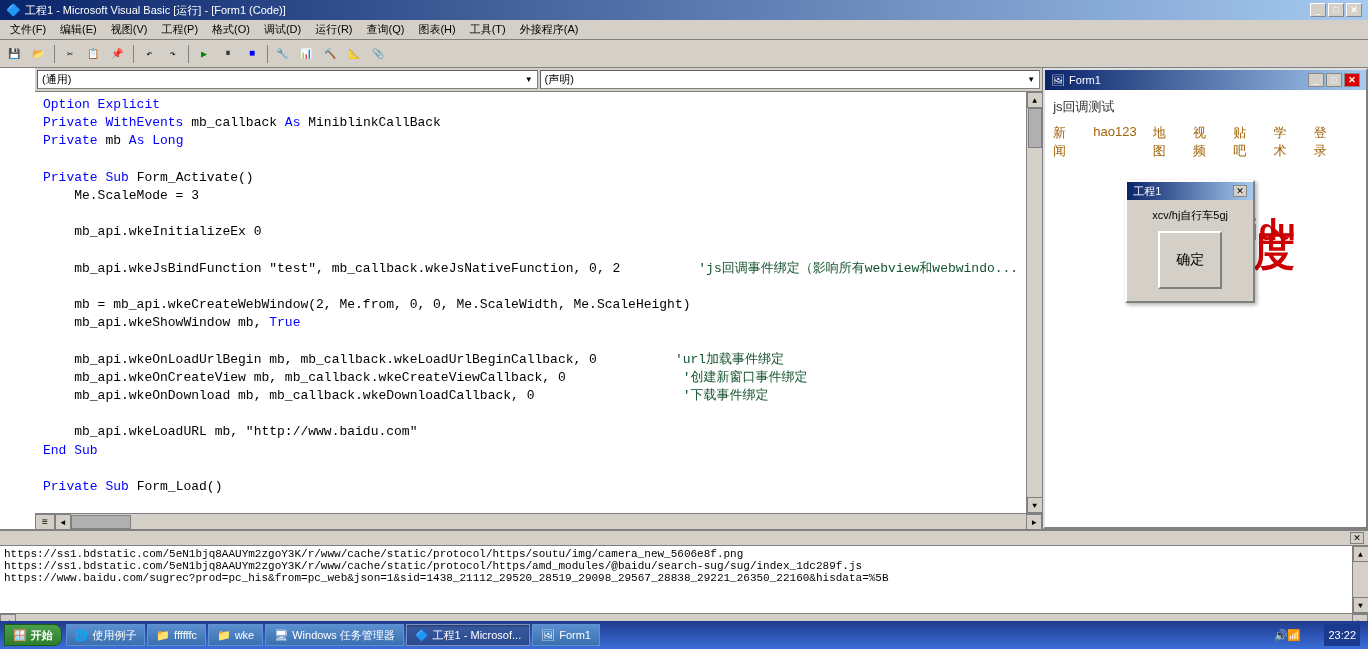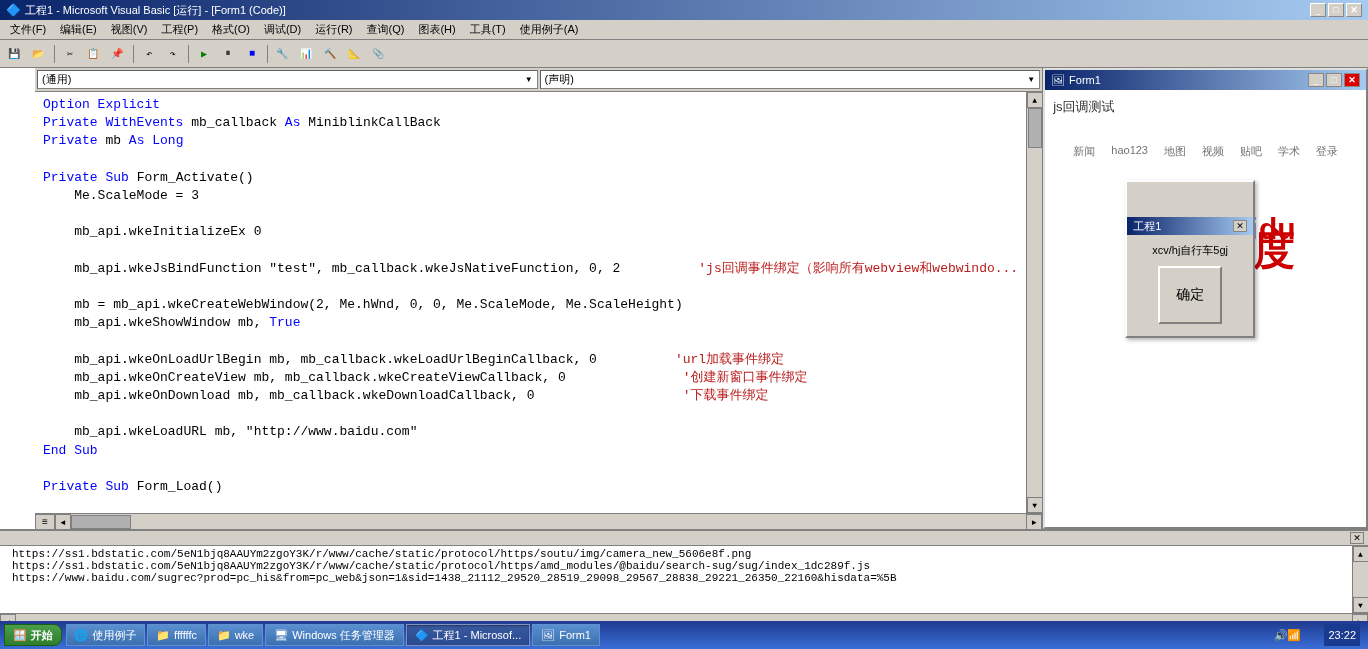--- a/index.html
+++ b/index.html
@@ -138,21 +138,21 @@
       padding: 4px 8px;
       font-family: 'Courier New', monospace;
       font-size: 13px;
       line-height: 1.4;
       overflow-y: auto;
       overflow-x: auto;
       color: black;
     }
     .code-line { white-space: pre; display: block; min-height: 18px; }
     .kw-blue { color: #0000ff; }
-    .kw-green { color: #b91c1c; }
+    .kw-green { color: #14532d; }
 
     
     .status-bar {
       height: 20px;
       background: #d4d0c8;
       border-top: 2px solid #808080;
       display: flex;
       align-items: center;
       padding: 0 4px;
       font-family: 'Tahoma', sans-serif;
@@ -176,21 +176,21 @@
       font-family: 'Tahoma', sans-serif;
       font-size: 11px;
       padding: 1px 4px;
       border-bottom: 1px solid #808080;
       display: flex;
       justify-content: space-between;
       align-items: center;
     }
     .log-content {
       flex: 1;
-      padding: 2px 12px;
+      padding: 2px 4px;
       font-family: 'Courier New', monospace;
       font-size: 11px;
       overflow-y: auto;
       color: black;
     }
     .log-line { white-space: nowrap; overflow: hidden; text-overflow: ellipsis; }
 
     
     .form-window {
       width: 720px;
@@ -239,21 +239,21 @@
     }
     .baidu-nav {
       display: flex;
       justify-content: flex-end;
       gap: 16px;
       font-size: 12px;
       font-family: 'Tahoma', sans-serif;
       margin-bottom: 40px;
       padding-right: 20px;
     }
-    .nav-link { color: #737373; text-decoration: none; font-size: 11px; margin-top: 20px; }
+    .nav-link { color: #a16207; text-decoration: none; font-size: 13px; }
     .baidu-logo-area {
       display: flex;
       justify-content: center;
       margin-top: 20px;
     }
 
     
     .vb-dialog {
       position: absolute;
       top: 90px;
@@ -269,21 +269,20 @@
     .dialog-title {
       background: linear-gradient(to right, #0a246a, #a6caf0);
       color: white;
       font-size: 11px;
       font-family: 'Tahoma', sans-serif;
       padding: 2px 6px;
       display: flex;
       justify-content: space-between;
       align-items: center;
       height: 18px;
-      margin-top: 35px;
     }
     .dialog-close {
       width: 14px; height: 12px;
       background: #d4d0c8;
       border: 1px solid #888;
       display: flex; align-items: center; justify-content: center;
       font-size: 9px; color: black; cursor: pointer;
     }
     .dialog-body {
       padding: 8px;
@@ -440,21 +439,21 @@
     <span class="menu-item">文件(F)</span>
     <span class="menu-item">编辑(E)</span>
     <span class="menu-item">视图(V)</span>
     <span class="menu-item">工程(P)</span>
     <span class="menu-item">格式(O)</span>
     <span class="menu-item">调试(D)</span>
     <span class="menu-item">运行(R)</span>
     <span class="menu-item">查询(Q)</span>
     <span class="menu-item">图表(H)</span>
     <span class="menu-item">工具(T)</span>
-    <span class="menu-item">使用例子(A)</span>
+    <span class="menu-item">外接程序(A)</span>
     <span class="toolbar-coords">105, 105</span>
   </div>
 
   <div class="toolbar">
     <div class="toolbar-btn">💾</div>
     <div class="toolbar-btn">📂</div>
     <div class="toolbar-separator"></div>
     <div class="toolbar-btn">✂</div>
     <div class="toolbar-btn">📋</div>
     <div class="toolbar-btn">📌</div>
@@ -495,21 +494,21 @@
             <span class="code-line"><span class="kw-blue">Private WithEvents</span> mb_callback <span class="kw-blue">As</span> MiniblinkCallBack</span>
             <span class="code-line"><span class="kw-blue">Private</span> mb <span class="kw-blue">As Long</span></span>
             <span class="code-line"> </span>
             <span class="code-line"><span class="kw-blue">Private Sub</span> Form_Activate()</span>
             <span class="code-line">    Me.ScaleMode = 3</span>
             <span class="code-line"> </span>
             <span class="code-line">    mb_api.wkeInitializeEx 0</span>
             <span class="code-line"> </span>
             <span class="code-line">    mb_api.wkeJsBindFunction "test", mb_callback.wkeJsNativeFunction, 0, 2          <span class="kw-green">'js回调事件绑定（影响所有webview和webwindo...</span></span>
             <span class="code-line"> </span>
-            <span class="code-line">    mb = mb_api.wkeCreateWebWindow(2, Me.hWnd, 0, 0, Me.ScaleMode, Me.ScaleHeight)</span>
+            <span class="code-line">    mb = mb_api.wkeCreateWebWindow(2, Me.from, 0, 0, Me.ScaleWidth, Me.ScaleHeight)</span>
             <span class="code-line">    mb_api.wkeShowWindow mb, <span class="kw-blue">True</span></span>
             <span class="code-line"> </span>
             <span class="code-line">    mb_api.wkeOnLoadUrlBegin mb, mb_callback.wkeLoadUrlBeginCallback, 0          <span class="kw-green">'url加载事件绑定</span></span>
             <span class="code-line">    mb_api.wkeOnCreateView mb, mb_callback.wkeCreateViewCallback, 0               <span class="kw-green">'创建新窗口事件绑定</span></span>
             <span class="code-line">    mb_api.wkeOnDownload mb, mb_callback.wkeDownloadCallback, 0                   <span class="kw-green">'下载事件绑定</span></span>
             <span class="code-line"> </span>
             <span class="code-line">    mb_api.wkeLoadURL mb, "http://www.baidu.com"</span>
             <span class="code-line"><span class="kw-blue">End Sub</span></span>
             <span class="code-line"> </span>
             <span class="code-line"><span class="kw-blue">Private Sub</span> Form_Load()</span>

